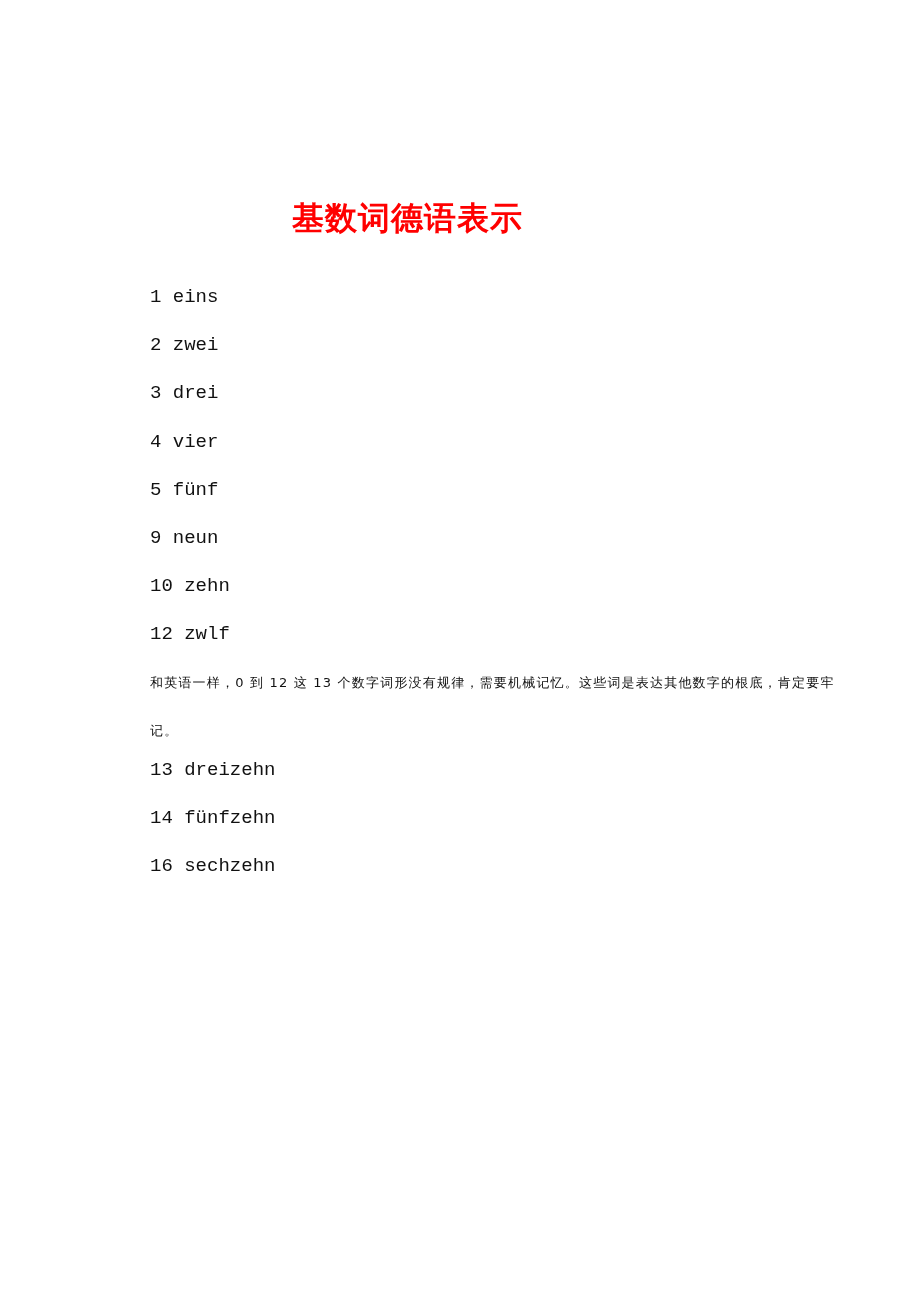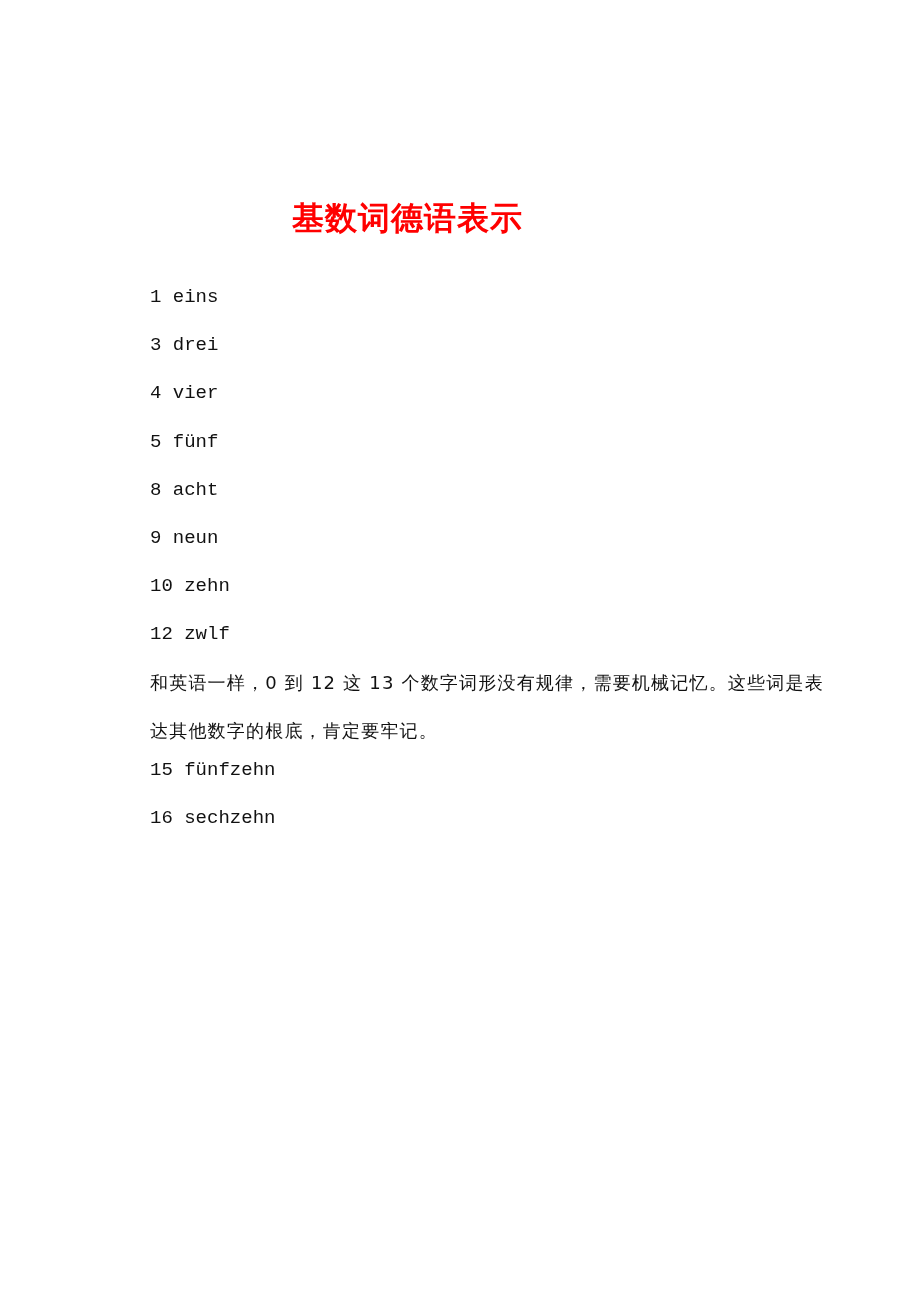--- a/index.html
+++ b/index.html
@@ -46,44 +46,45 @@
     .line {
       height: 48.2px;
       line-height: 30px;
       white-space: pre;
     }
     .para {
       line-height: 48.2px;
       margin-top: -9px;
       margin-bottom: -9px;
       font-family: "DejaVu Sans", "Liberation Sans", sans-serif;
-      font-size: 18px;
+      font-size: 13px;
       letter-spacing: 1.2px;
       white-space: normal;
     }
     .para-block {
       height: 96.4px;
     }
   </style>
 </head>
 <body>
 
 <div class="page">
   <div class="title">基数词德语表示</div>
 
   <div class="content">
     <div class="line"><span>1</span> <span>eins</span></div>
+    <div class="line"><span>2</span> <span>zwei</span></div>
     <div class="line"><span>3</span> <span>drei</span></div>
     <div class="line"><span>4</span> <span>vier</span></div>
     <div class="line"><span>5</span> <span>fünf</span></div>
-    <div class="line"><span>8</span> <span>acht</span></div>
     <div class="line"><span>9</span> <span>neun</span></div>
     <div class="line"><span>10</span> <span>zehn</span></div>
     <div class="line"><span>12</span> <span>zwlf</span></div>
 
     <div class="para-block">
       <div class="para">和英语一样，0 到 12 这 13 个数字词形没有规律，需要机械记忆。这些词是表达其他数字的根底，肯定要牢记。</div>
     </div>
 
-    <div class="line"><span>15</span> <span>fünfzehn</span></div>
+    <div class="line"><span>13</span> <span>dreizehn</span></div>
+    <div class="line"><span>14</span> <span>fünfzehn</span></div>
     <div class="line"><span>16</span> <span>sechzehn</span></div>
   </div>
 </div>
 
 </body></html>

